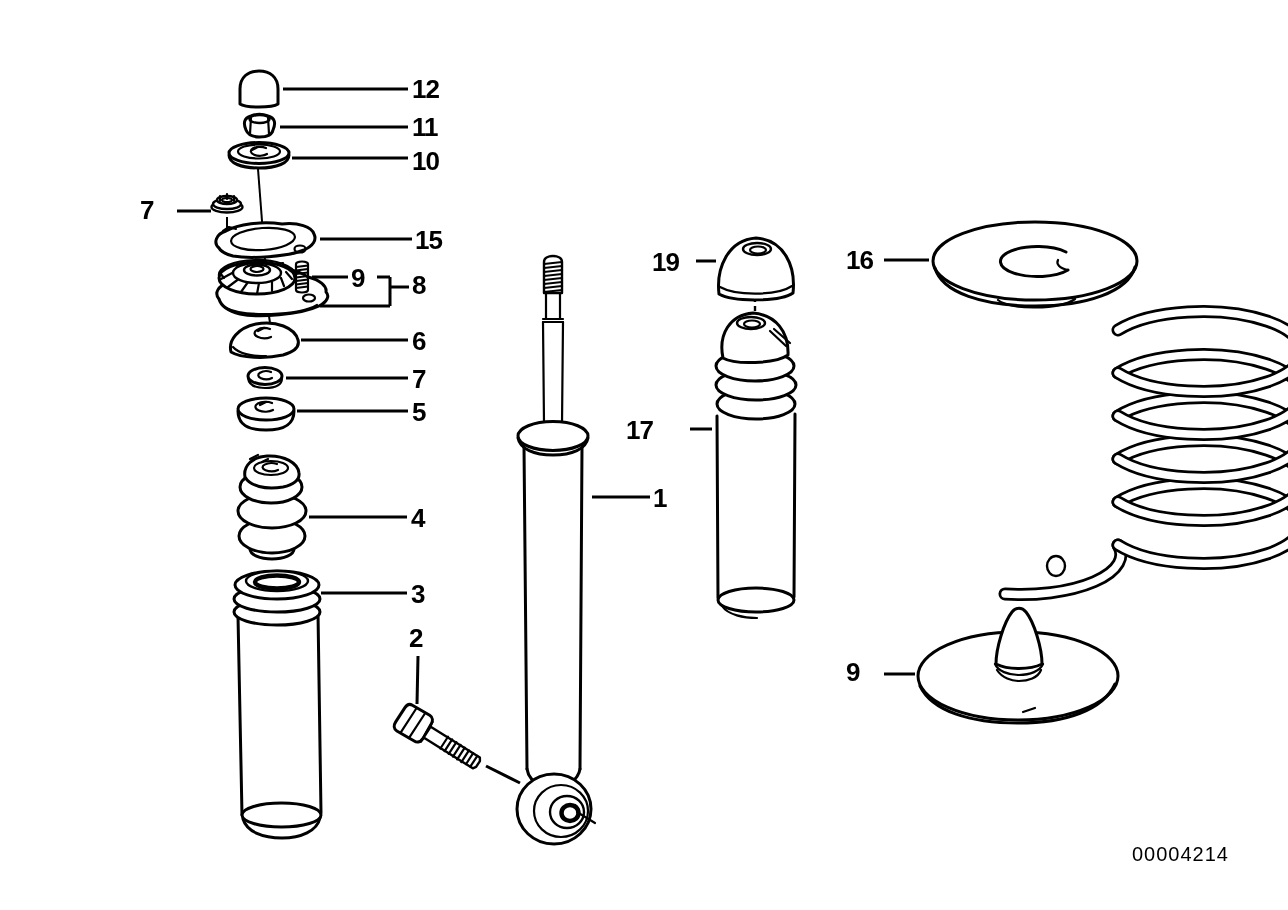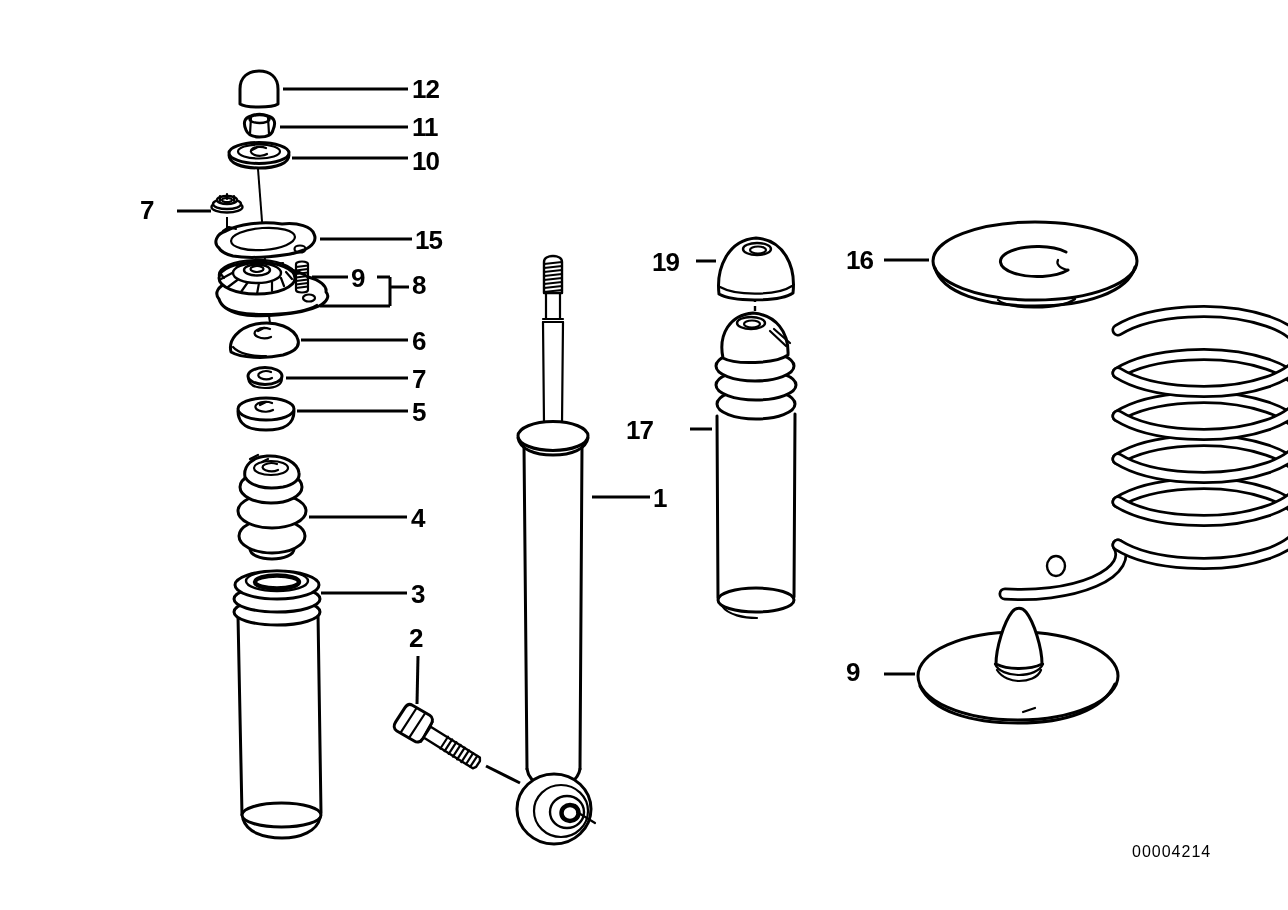--- a/index.html
+++ b/index.html
@@ -8,21 +8,21 @@
     position:relative; width:1288px; height:910px;
     background:var(--bg); overflow:hidden;
     font-family:"Liberation Sans", sans-serif;
   }
   .stage svg { position:absolute; left:0; top:0; }
   .callout {
     position:absolute; font-weight:bold; font-size:26px; line-height:1;
     color:var(--line); letter-spacing:-1px; cursor:default; user-select:none;
   }
   .doc-number {
-    position:absolute; font-size:16px; color:var(--line); letter-spacing:1px;
+    position:absolute; font-size:20px; color:var(--line); letter-spacing:1px;
   }
   
   .d-s  { stroke:var(--line); stroke-width:3;   fill:none; stroke-linecap:round; stroke-linejoin:round; }
   .d-s2 { stroke:var(--line); stroke-width:2.2; fill:none; stroke-linecap:round; stroke-linejoin:round; }
   .d-f  { stroke:var(--line); stroke-width:3;   fill:var(--bg); stroke-linejoin:round; }
   .d-f2 { stroke:var(--line); stroke-width:2.4; fill:var(--bg); stroke-linejoin:round; }
   .d-th { stroke:var(--line); stroke-width:4.5; fill:none; }
   .fill { fill:var(--bg); stroke:none; }
   .ldr  { stroke:var(--line); stroke-width:3; fill:none; }
   .axis { stroke:var(--line); stroke-width:2; fill:none; }

